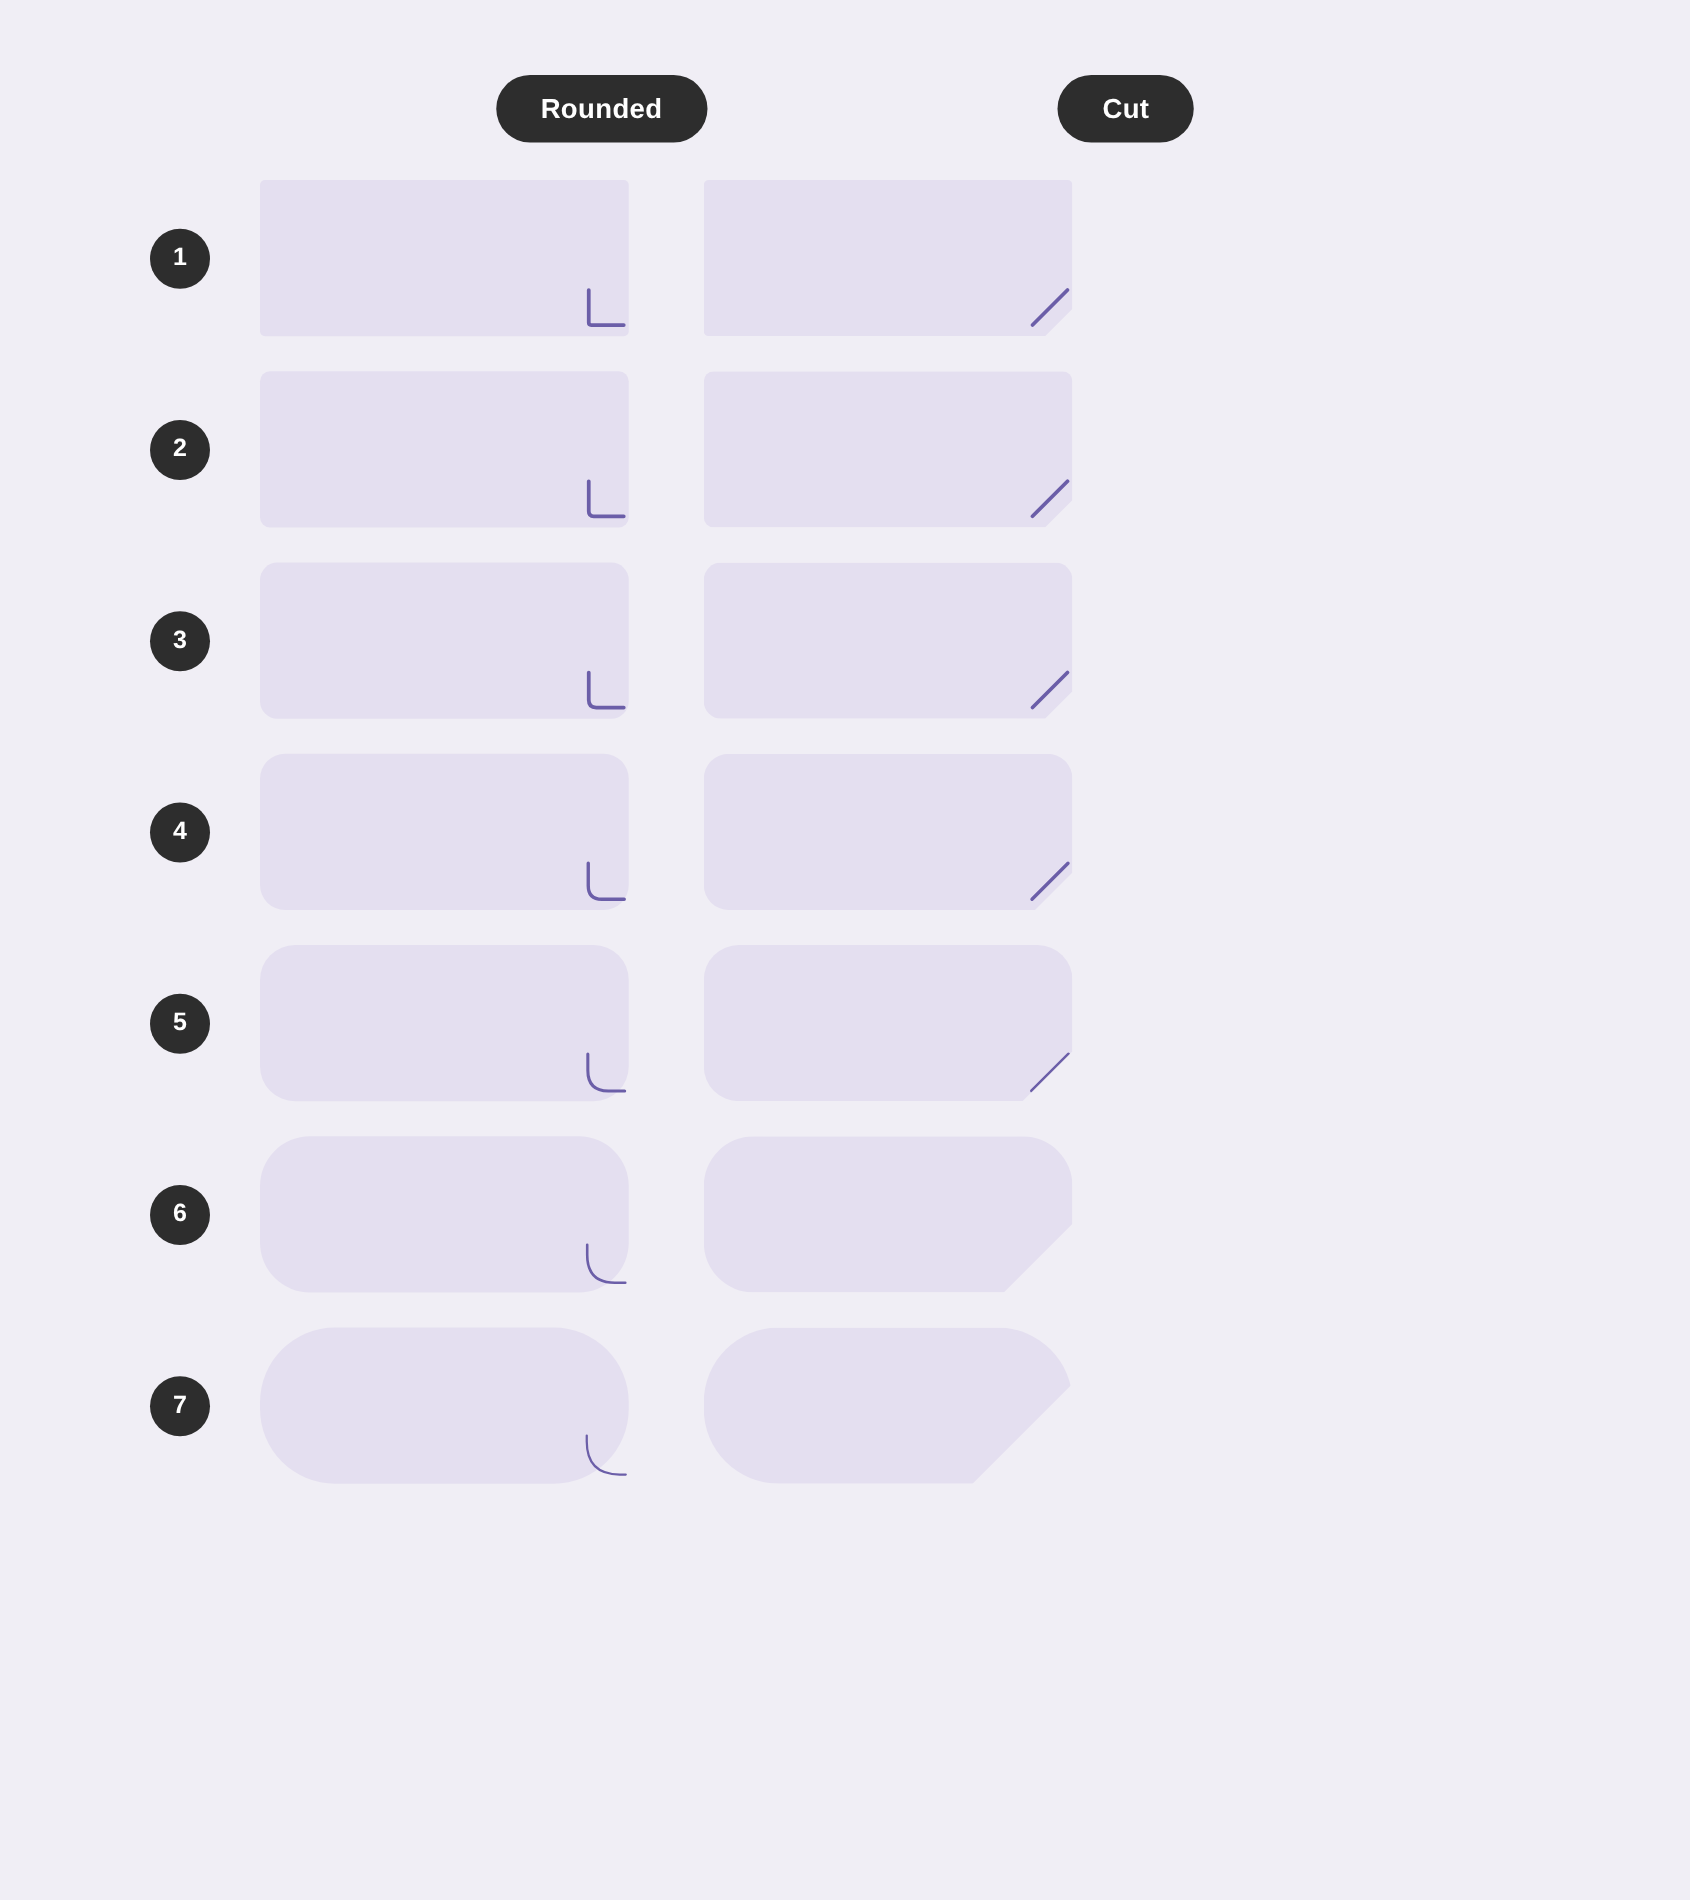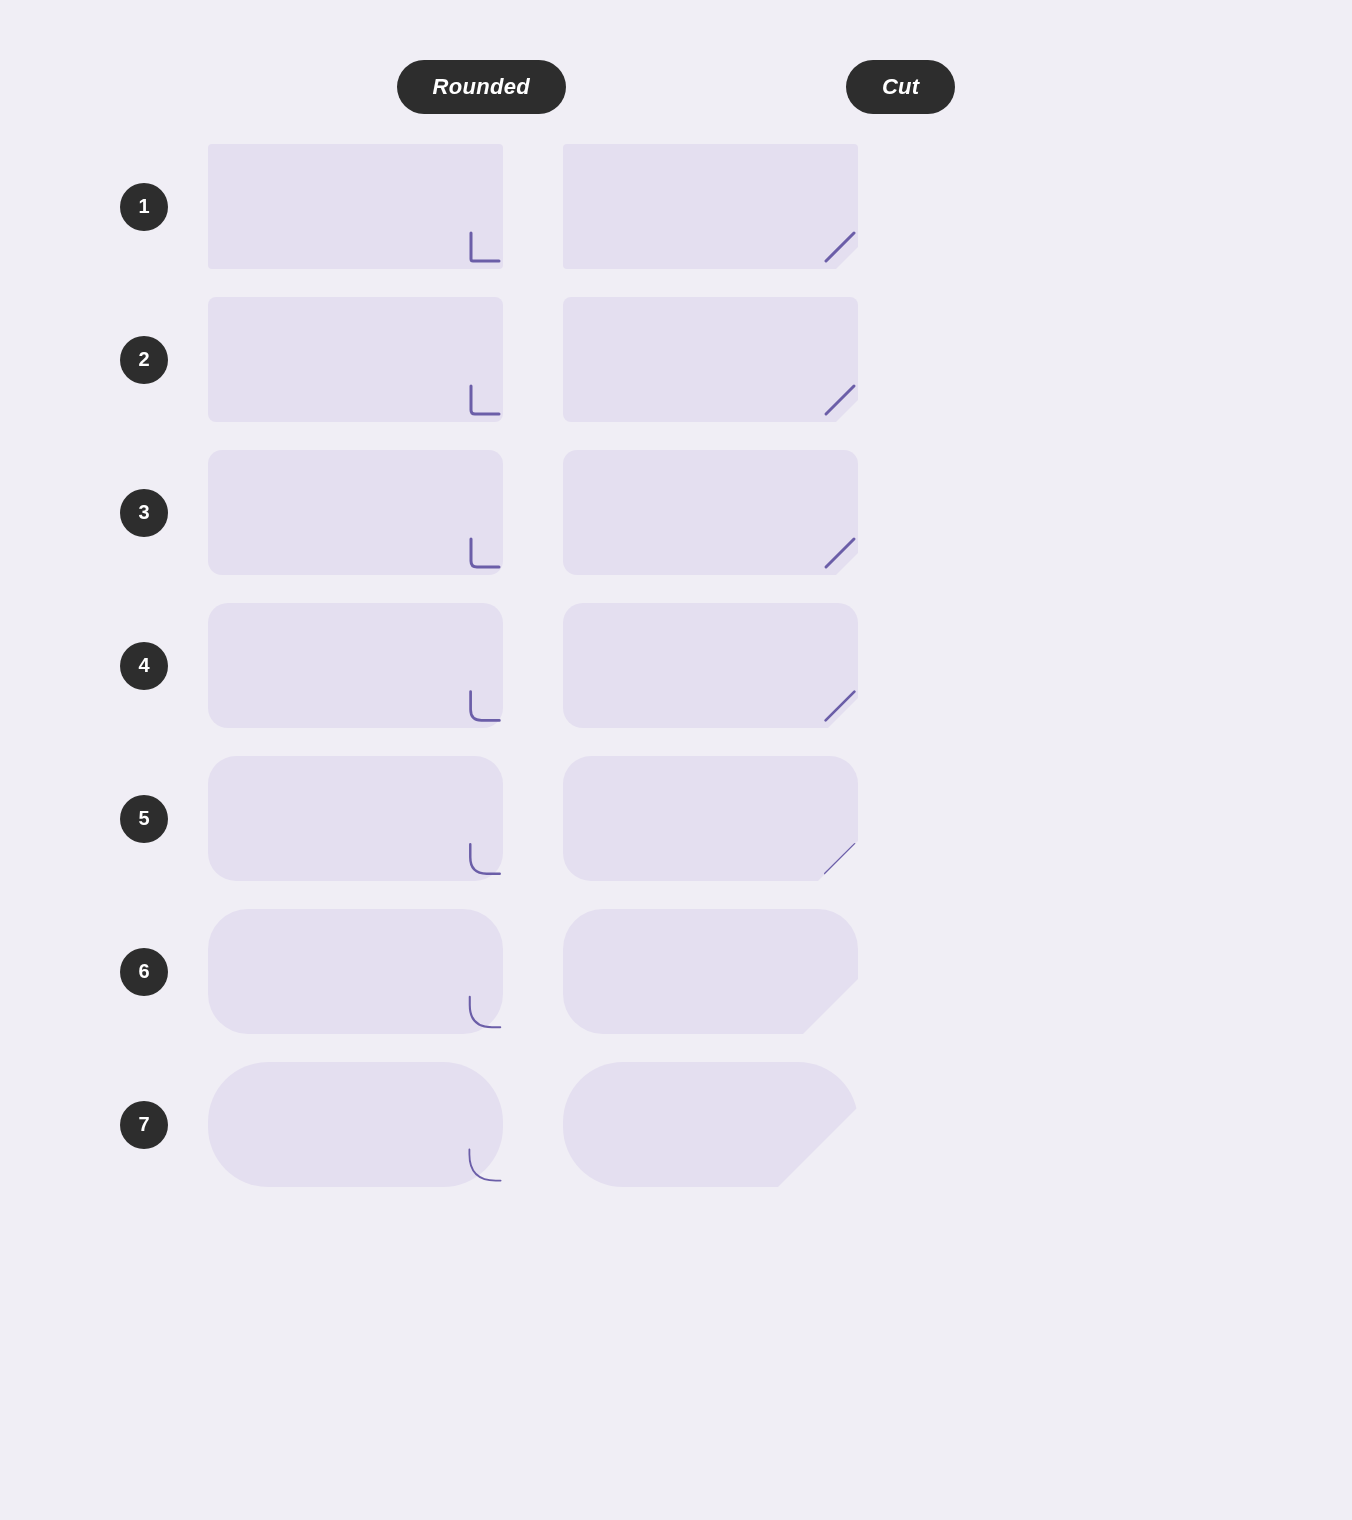--- a/index.html
+++ b/index.html
@@ -12,21 +12,20 @@
       position: relative;
     }
 
     .header {
       display: flex;
       justify-content: center;
       align-items: flex-start;
       gap: 280px;
       padding-top: 60px;
       margin-bottom: 30px;
-      font-style: italic;
     }
 
     .header-pill {
       background-color: #2d2d2d;
       color: #ffffff;
       border-radius: 50px;
       padding: 14px 36px;
       font-size: 22px;
       font-weight: 600;
       letter-spacing: 0.3px;

